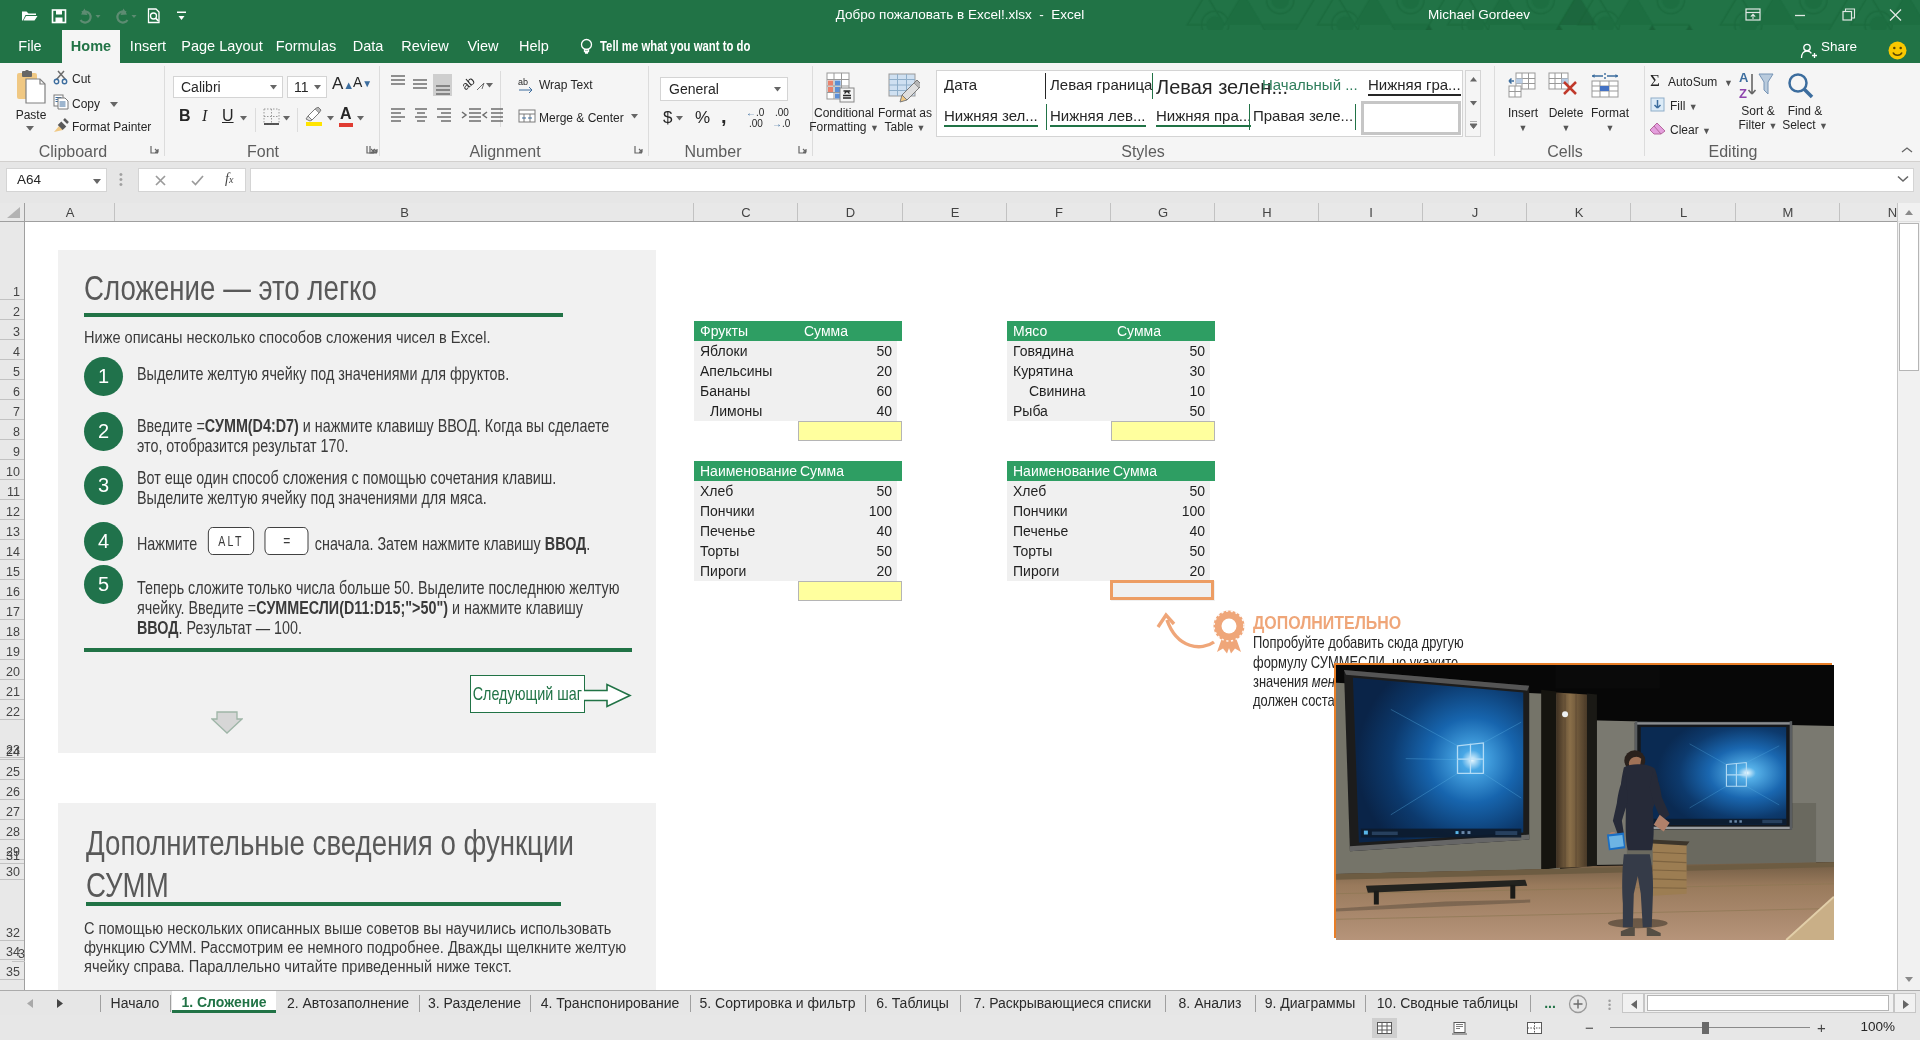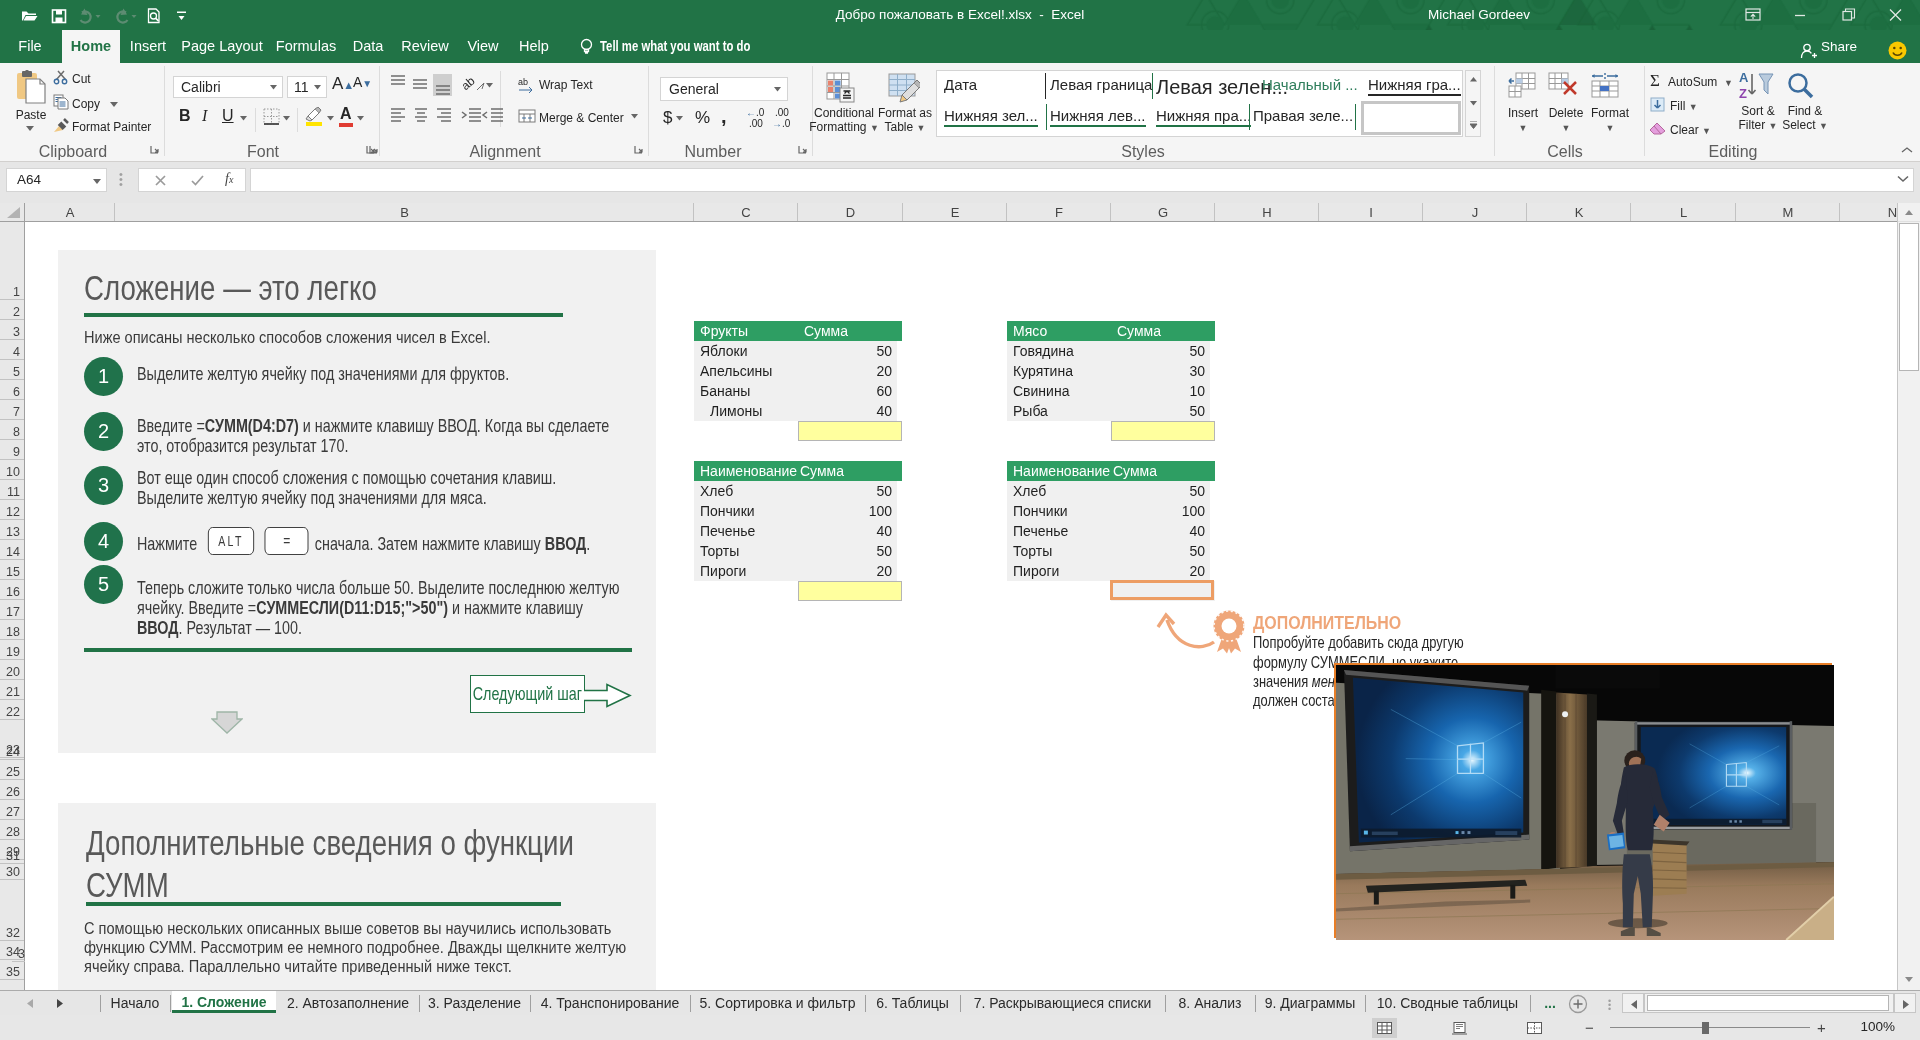--- a/index.html
+++ b/index.html
@@ -597,21 +597,21 @@
       <div class="xtr" style="left:104px;top:80px;width:99px;text-align:right;padding-right:5px;">40</div>
   <div class="ycell" style="left:104px;top:100px;width:104px;height:20px;"></div>
  </div>
  <div class="xt" style="left:982px;top:99px;width:208px;">
   <div class="xth" style="left:0;top:0;width:104px;padding-left:6px;">Мясо</div>
       <div class="xth" style="left:104px;top:0;width:104px;padding-left:6px;">Сумма</div>
   <div class="xtr" style="left:0;top:20px;width:104px;padding-left:6px;">Говядина</div>
       <div class="xtr" style="left:104px;top:20px;width:99px;text-align:right;padding-right:5px;">50</div>
   <div class="xtr" style="left:0;top:40px;width:104px;padding-left:6px;">Курятина</div>
       <div class="xtr" style="left:104px;top:40px;width:99px;text-align:right;padding-right:5px;">30</div>
-  <div class="xtr" style="left:0;top:60px;width:104px;padding-left:6px;">Свинина</div>
+  <div class="xtr" style="left:0;top:60px;width:104px;padding-left:22px;">Свинина</div>
       <div class="xtr" style="left:104px;top:60px;width:99px;text-align:right;padding-right:5px;">10</div>
   <div class="xtr" style="left:0;top:80px;width:104px;padding-left:6px;">Рыба</div>
       <div class="xtr" style="left:104px;top:80px;width:99px;text-align:right;padding-right:5px;">50</div>
   <div class="ycell" style="left:104px;top:100px;width:104px;height:20px;"></div>
  </div>
  <div class="xt" style="left:669px;top:239px;width:208px;">
   <div class="xth" style="left:0;top:0;width:104px;padding-left:6px;">Наименование</div>
       <div class="xth" style="left:104px;top:0;width:104px;padding-left:2px;">Сумма</div>
   <div class="xtr" style="left:0;top:20px;width:104px;padding-left:6px;">Хлеб</div>
       <div class="xtr" style="left:104px;top:20px;width:99px;text-align:right;padding-right:5px;">50</div>

